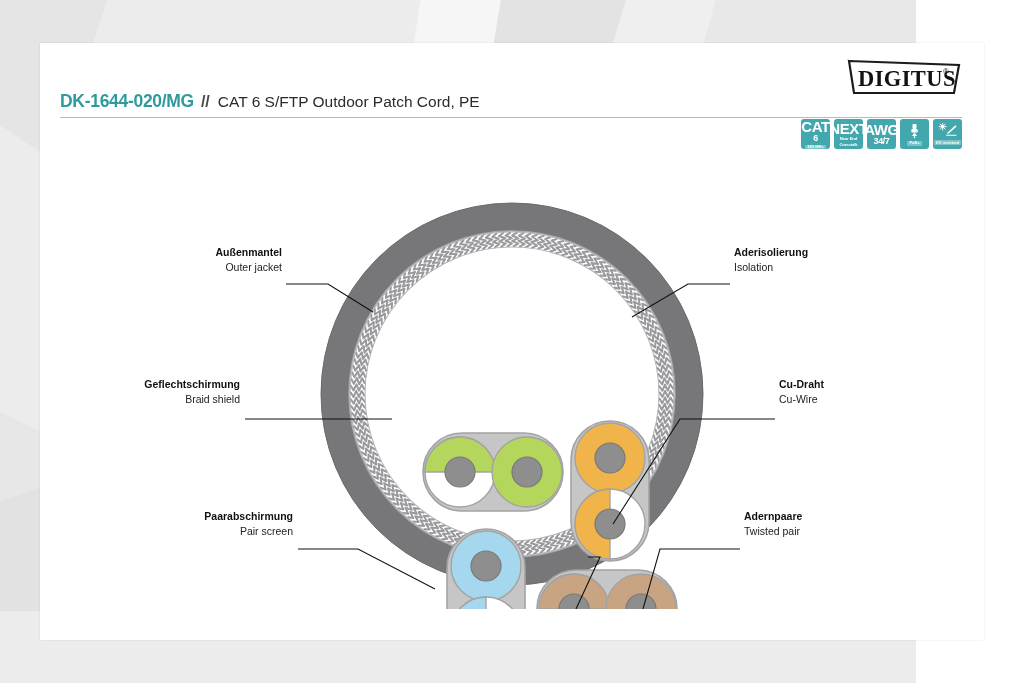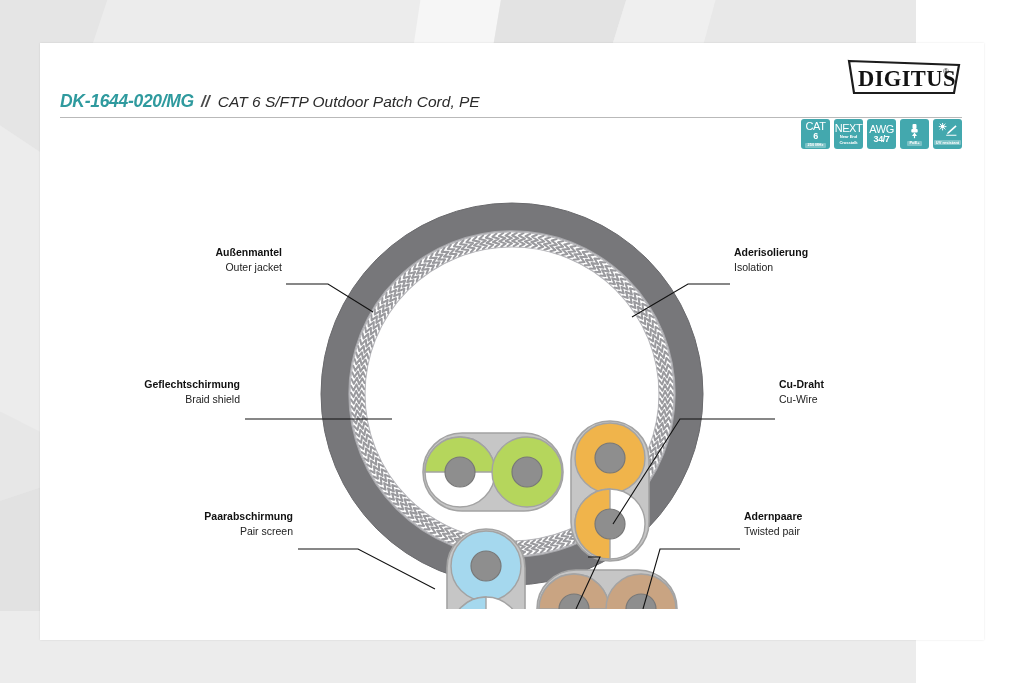--- a/index.html
+++ b/index.html
@@ -30,21 +30,20 @@
     width: 116px; height: 40px;
   }
   #logo-wrap svg { display:block; }
 
   
   #product-row {
     position: absolute; left: 20px; top: 48px; right: 22px;
     border-bottom: 1px solid #b9b9b9;
     padding-bottom: 5px;
     white-space: nowrap;
-    font-style: italic;
   }
   #sku {
     font-size: 17.5px; font-weight: bold; letter-spacing: -.3px;
     color: #2f9a9e;
   }
   #sku-sep {
     font-size: 16px; font-weight: bold; color: #4a4a4a;
     margin: 0 4px 0 7px;
   }
   #product-desc {
@@ -73,21 +72,21 @@
   }
   .badge {
     width: 29px; height: 30px;
     background: #43a8ae;
     border-radius: 3px;
     display: flex; flex-direction: column;
     align-items: center; justify-content: center;
     color: #ffffff; overflow: hidden;
     line-height: 1;
   }
-  .b-main { font-size: 11px; font-weight: normal; letter-spacing: -.4px; }
+  .b-main { font-size: 15px; font-weight: bold; letter-spacing: -.4px; }
   .b-main2 { font-size: 9px; font-weight: bold; letter-spacing: -.4px; }
   .b-sub  { font-size: 4.2px; font-weight: bold; margin-top: 1.5px;
             text-align: center; letter-spacing: -.1px; }
   .b-sub-box {
     font-size: 4px; font-weight: bold; margin-top: 2px;
     background: rgba(255,255,255,.30);
     border-radius: 1px; padding: .5px 2px;
   }
   .badge svg { display:block; }
 

